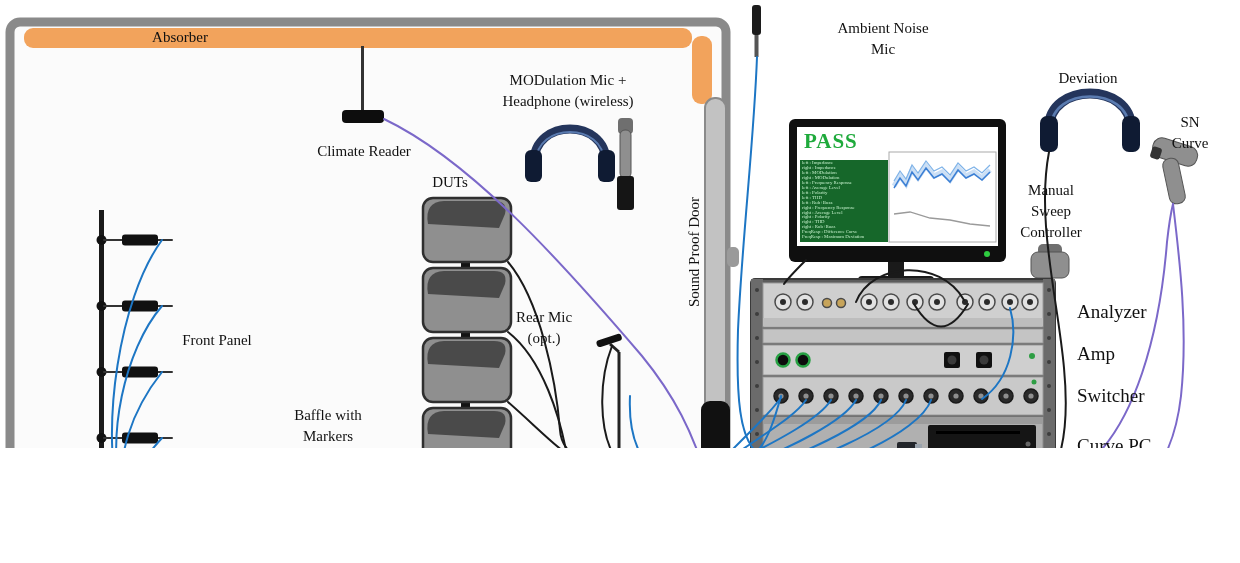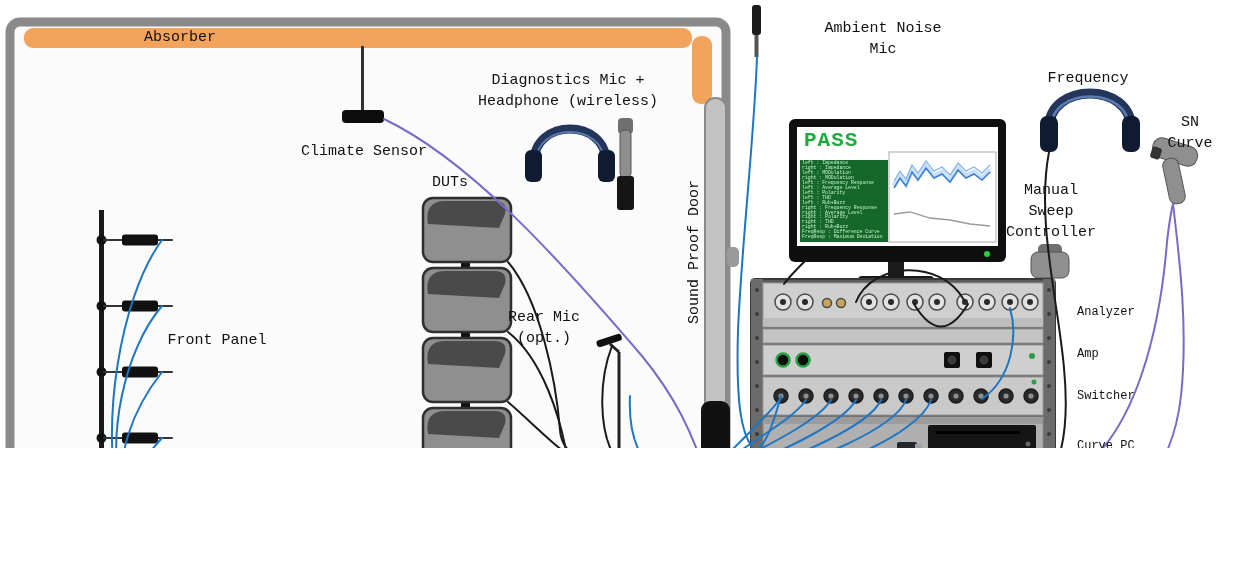--- a/index.html
+++ b/index.html
@@ -1,21 +1,21 @@
 <!DOCTYPE html>
 <html><head>
 <meta charset="utf-8">
 <style>
   html,body{margin:0;padding:0;background:#ffffff;}
   #stage{position:relative;width:1240px;height:448px;background:#ffffff;overflow:hidden;
-         font-family:Liberation Mono, monospace;}
+         font-family:Liberation Serif, serif;}
   #scene{position:absolute;left:0;top:0;}
   .lbl{position:absolute;transform:translate(-50%,-50%);font-size:15px;color:#111;
        text-align:center;white-space:pre-line;line-height:1.4;}
-  .lbl-left{position:absolute;transform:translate(0,-50%);font-size:12px;color:#111;white-space:nowrap;}
+  .lbl-left{position:absolute;transform:translate(0,-50%);font-size:19px;color:#111;white-space:nowrap;}
   .lbl-rot{position:absolute;transform:translate(-50%,-50%) rotate(-90deg);font-size:15px;color:#111;white-space:nowrap;}
   .lbl-big{font-size:22px;color:#0f766e;}
   .pass{position:absolute;left:804px;top:129px;font-size:21px;font-weight:bold;
         color:#1FAA3C;letter-spacing:1px;}
   .mlist{position:absolute;left:800px;top:160px;width:88px;height:82px;background:#16672A;
          padding:1px 2px;box-sizing:border-box;overflow:hidden;}
   .mline{font-size:4.8px;line-height:4.95px;color:#C6F2CD;white-space:nowrap;}
 </style>
 </head>
 <body>
@@ -301,39 +301,41 @@
   </g>
 
   <g fill="none" stroke-width="2" stroke-linecap="round" stroke="#7B68C9">
     <path d="M384,119 C470,160 560,260 642,356 C678,400 692,436 700,458"></path>
     <path d="M731,470 C830,522 1000,528 1082,468 C1136,428 1160,330 1167,242 C1169,224 1171,212 1173,204"></path>
     <path d="M1173,204 C1180,262 1188,330 1181,396 C1174,456 1148,502 1088,507 C1040,511 1002,502 986,489"></path>
   </g>
 </svg>
 
 <div class="lbl" style="left:180px;top:37px">Absorber</div>
-<div class="lbl" style="left:364px;top:151px">Climate Sensor</div>
-<div class="lbl" style="left:568px;top:91px">Diagnostics Mic +
+<div class="lbl" style="left:364px;top:151px">Climate Reader</div>
+<div class="lbl" style="left:568px;top:91px">MODulation Mic +
 Headphone (wireless)</div>
 <div class="lbl" style="left:450px;top:182px">DUTs</div>
 <div class="lbl" style="left:217px;top:340px">Front Panel</div>
 <div class="lbl" style="left:544px;top:328px">Rear Mic
 (opt.)</div>
+<div class="lbl" style="left:328px;top:426px">Baffle with
+Markers</div>
 <div class="lbl-rot" style="left:694px;top:252px">Sound Proof Door</div>
 <div class="lbl" style="left:883px;top:39px">Ambient Noise
 Mic</div>
 <div class="lbl" style="left:1051px;top:211px">Manual
 Sweep
 Controller</div>
 <div class="lbl lbl-big" style="left:906px;top:499px">Test Rack</div>
 <div class="lbl-left" style="left:1077px;top:312px">Analyzer</div>
 <div class="lbl-left" style="left:1077px;top:354px">Amp</div>
 <div class="lbl-left" style="left:1077px;top:396px">Switcher</div>
 <div class="lbl-left" style="left:1077px;top:446px">Curve PC</div>
-<div class="lbl" style="left:1088px;top:78px">Frequency</div>
+<div class="lbl" style="left:1088px;top:78px">Deviation</div>
 <div class="lbl" style="left:1190px;top:133px">SN Curve</div>
 
 <div class="pass">PASS</div>
 <div class="mlist">
       <div class="mline">left : Impedance</div>
       <div class="mline">right : Impedance</div>
       <div class="mline">left : MODulation</div>
       <div class="mline">right : MODulation</div>
       <div class="mline">left : Frequency Response</div>
       <div class="mline">left : Average Level</div>

